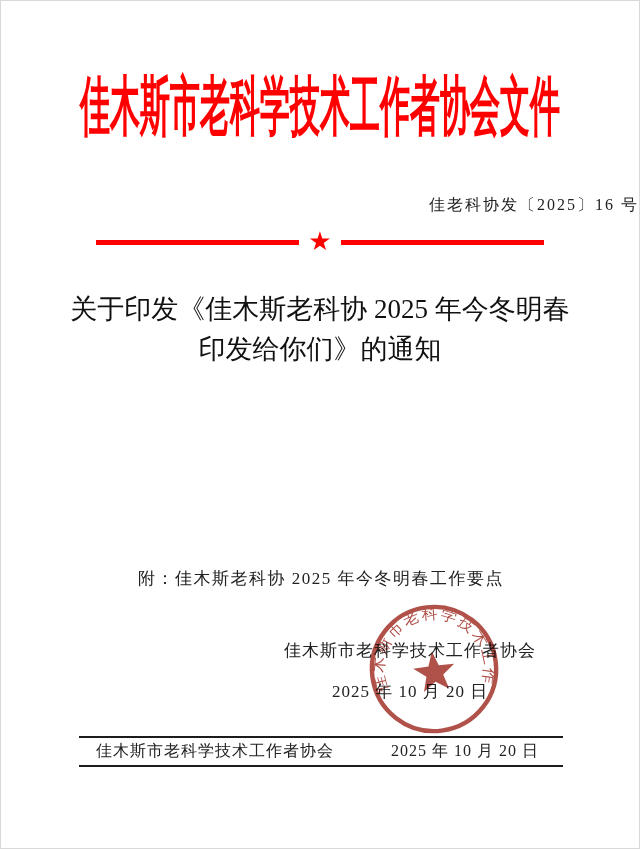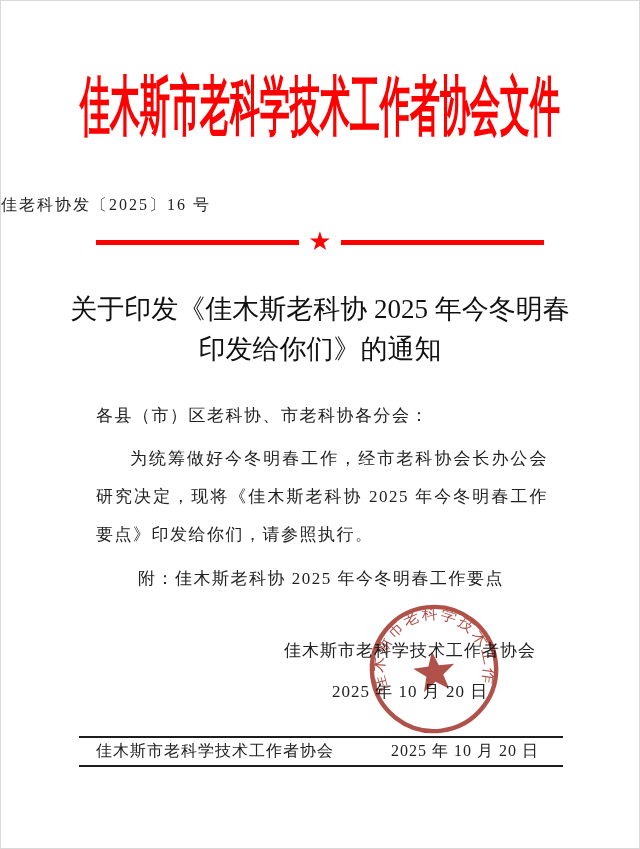--- a/index.html
+++ b/index.html
@@ -34,21 +34,21 @@
     color: #ff0000;
     white-space: nowrap;
     letter-spacing: 0px;
     transform: scale(1.0, 2.15);
     transform-origin: center center;
   }
   
   .doc-number {
     position: absolute;
     top: 194px; left: 0; right: 0;
-    text-align: left;
+    text-align: right;
     font-size: 16px;
     letter-spacing: 2px;
     color: #222;
   }
   
   .red-rule {
     position: absolute;
     top: 228px;
     left: 95px; right: 95px;
     height: 26px;
@@ -158,24 +158,20 @@
     <div class="rule-line"></div>
     <span class="rule-star">★</span>
     <div class="rule-line"></div>
   </div>
 
   <div class="notice-title">
     <div>关于印发《佳木斯老科协 2025 年今冬明春</div>
     <div>印发给你们》的通知</div>
   </div>
 
-  <div class="doc-body">
-    <div class="salutation">各县（市）区老科协、市老科协各分会：</div>
-    <div class="paragraph">为统筹做好今冬明春工作，经市老科协会长办公会研究决定，现将《佳木斯老科协 2025 年今冬明春工作要点》印发给你们，请参照执行。</div>
-  </div>
 
   <div class="attachment-line">附：佳木斯老科协 2025 年今冬明春工作要点</div>
 
   <div class="signature-block">
     <div>佳木斯市老科学技术工作者协会</div>
     <div>2025 年 10 月 20 日</div>
   </div>
 
   <div class="seal">
     <svg viewBox="0 0 140 140" width="138" height="138">

